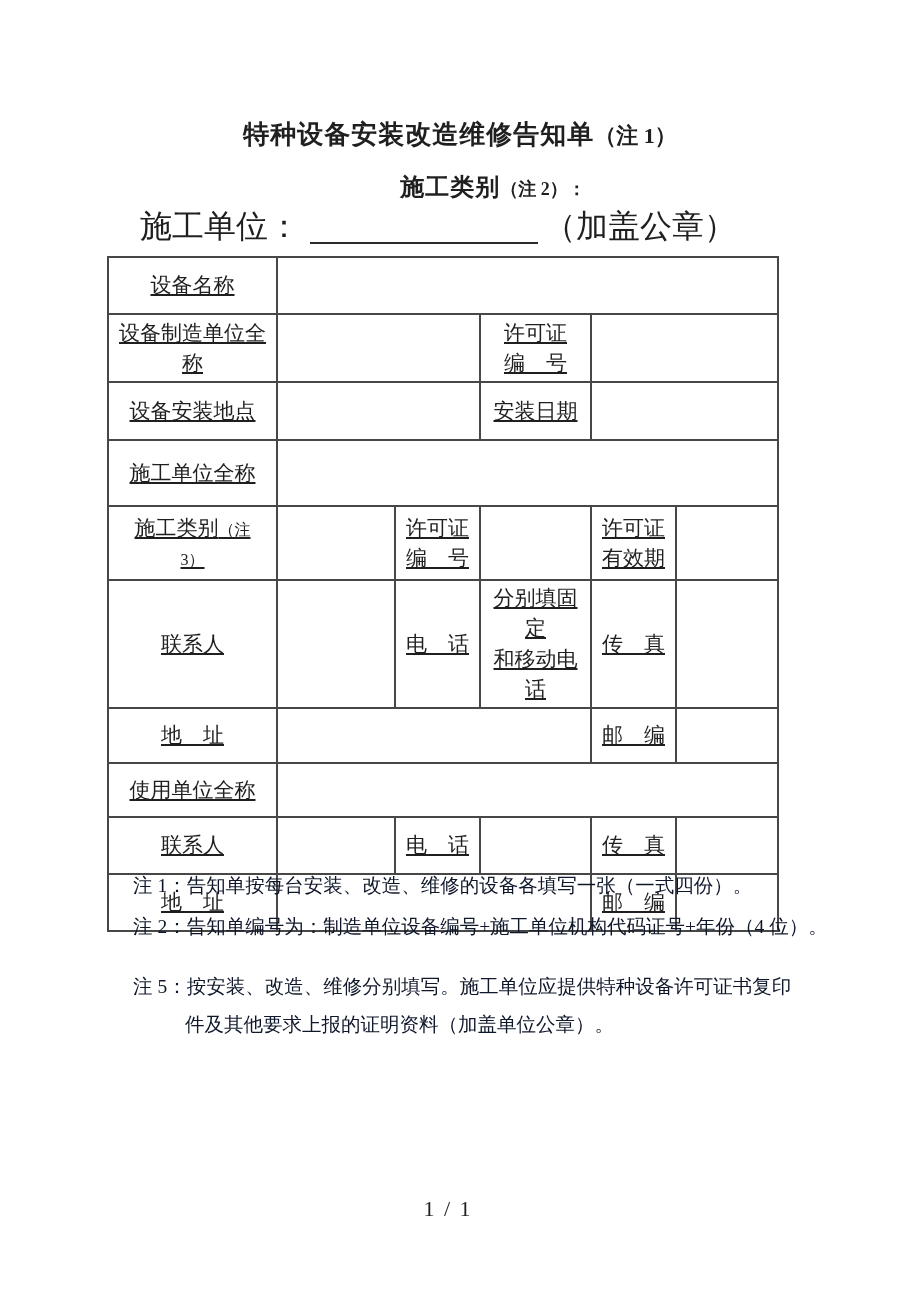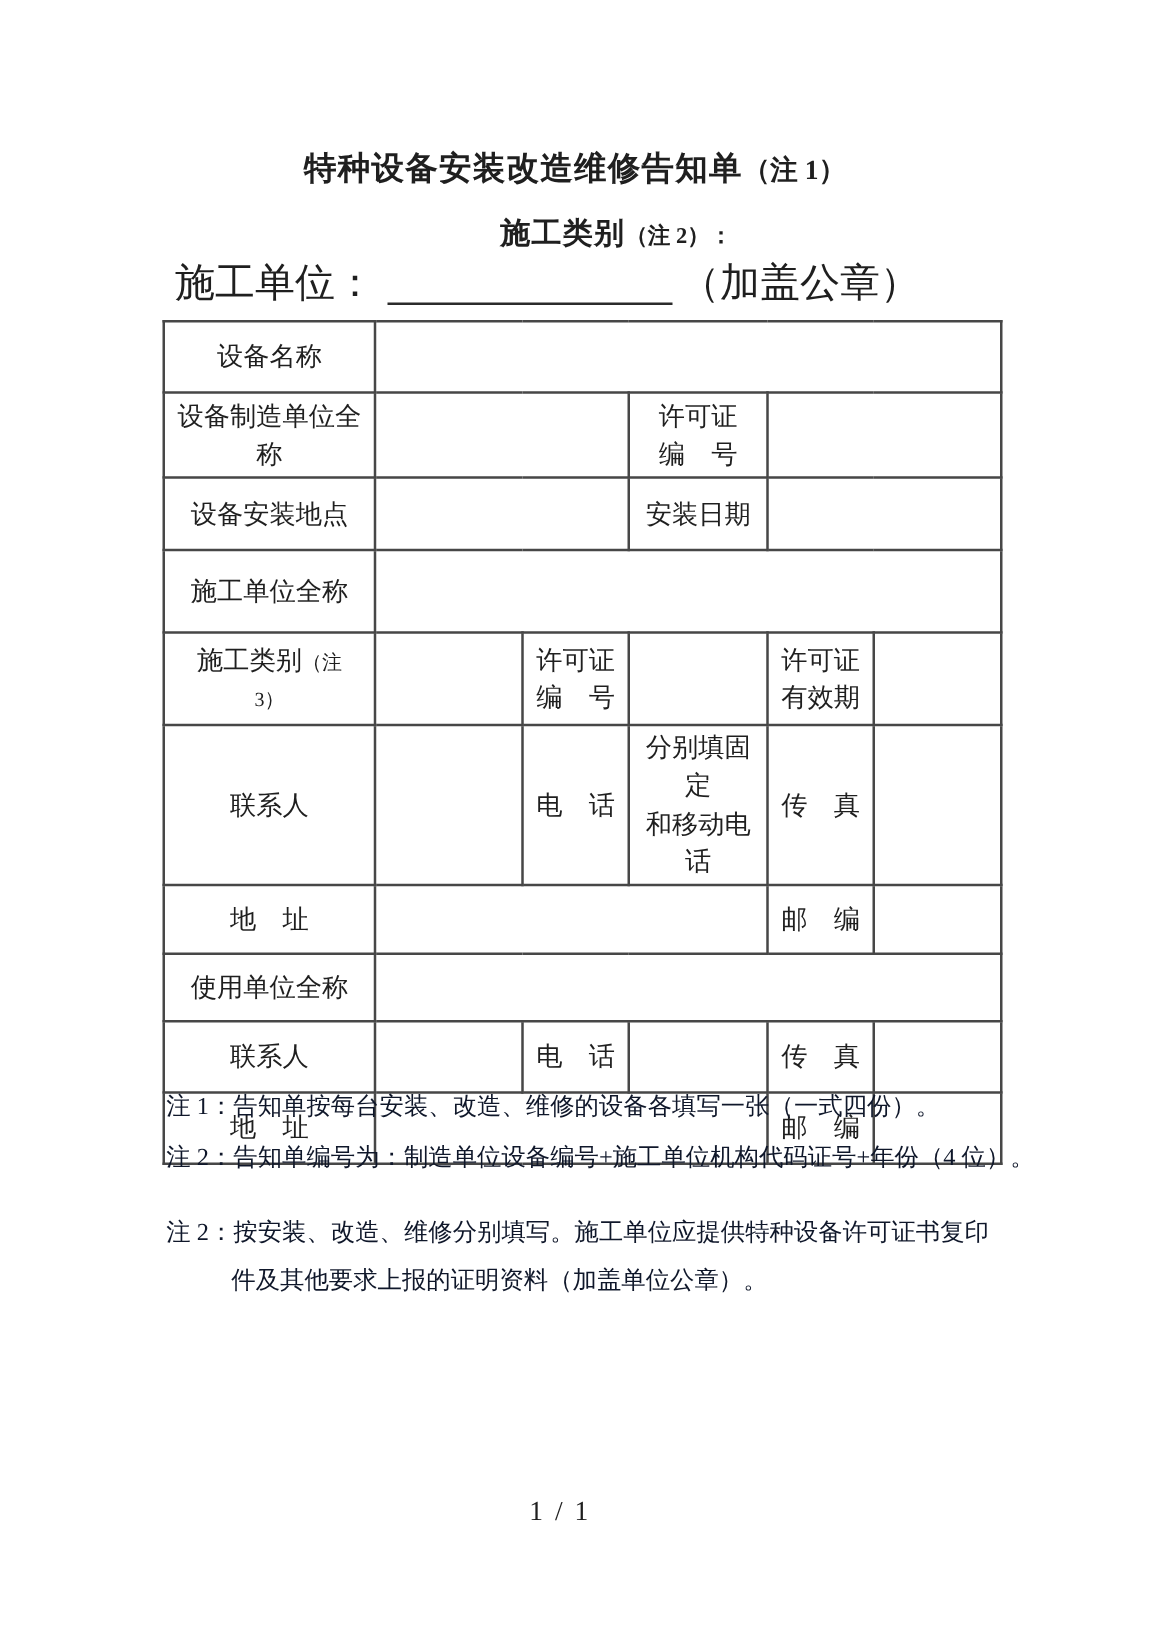--- a/index.html
+++ b/index.html
@@ -47,24 +47,25 @@
     width: 228px;
     height: 28px;
     margin: 0 6px 0 10px;
     border-bottom: 2px solid #2b2b2b;
     vertical-align: bottom;
   }
 
   
   table.form {
     position: absolute;
-    top: 256px; left: 130px;
+    top: 256px; left: 107px;
     border-collapse: collapse;
     table-layout: fixed;
     width: 670px;
+    text-decoration: underline;
   }
   table.form th, table.form td {
     border: 2px solid #474747;
     padding: 2px 5px;
     font-weight: normal;
     font-size: 21px;
     text-align: center;
     vertical-align: middle;
     line-height: 1.45;
     overflow: hidden;
@@ -191,20 +192,20 @@
       <th>邮　编</th>
       <td></td>
     </tr>
   </tbody>
     </table>
 
   <div class="notes">
     <div class="note-line">注 1：告知单按每台安装、改造、维修的设备各填写一张（一式四份）。</div>
     <div class="note-line">注 2：告知单编号为：制造单位设备编号+施工单位机构代码证号+年份（4 位）。</div>
     <div class="note-3">
-      <span>注 2：按安装、改造、维修分别填写。施工单位应提供特种设备许可证书复印</span><br>
+      <span>注 5：按安装、改造、维修分别填写。施工单位应提供特种设备许可证书复印</span><br>
       <span class="cont-line">件及其他要求上报的证明资料（加盖单位公章）。</span>
     </div>
   </div>
 
   <div class="page-footer">1  /  1</div>
 
 </div>
 
 </body></html>

